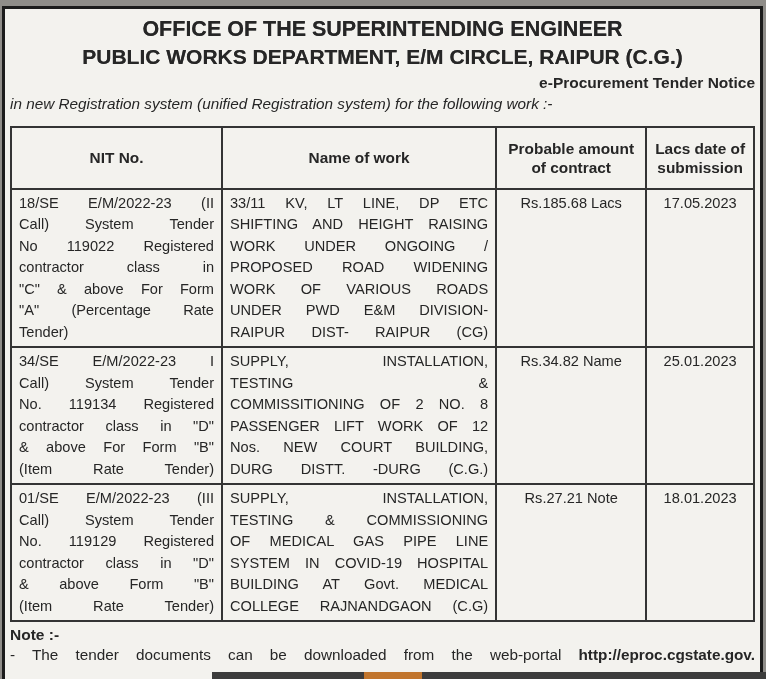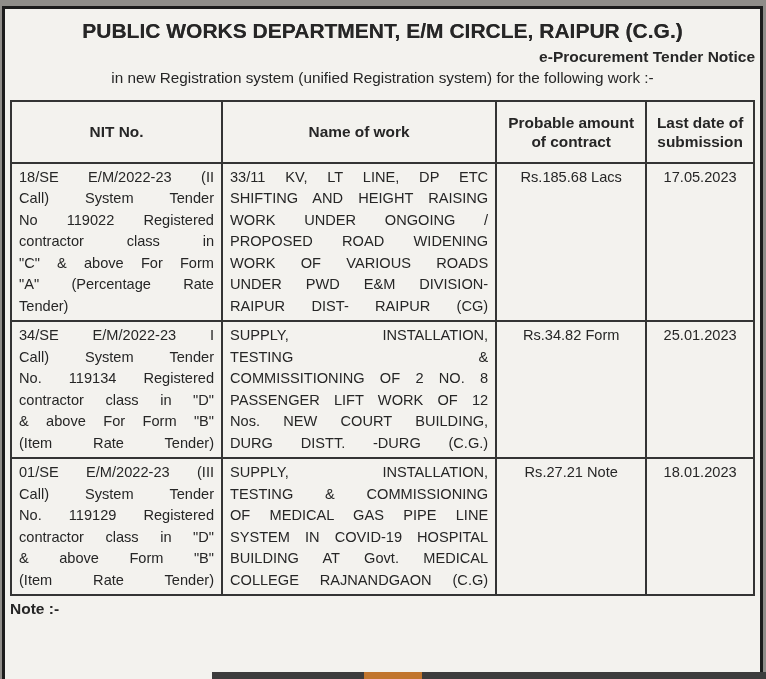--- a/index.html
+++ b/index.html
@@ -46,21 +46,21 @@
     text-shadow: 0 0 0.6px rgba(38,38,38,.75);
   }
   .subtitle {
     font-weight: bold;
     font-size: 15.5px;
     line-height: 21px;
     text-align: right;
   }
   .intro { margin-top: 2px; font-size: 15.3px; line-height: 18.5px; }
   .intro-l1 { text-align: justify; text-align-last: justify; }
-  .intro-l2 { text-align: center; }
+  .intro-l2 { text-align: left; font-style: italic; }
 
   table.tender {
     width: 100%;
     margin-top: 12px;
     border-collapse: collapse;
     table-layout: fixed;
   }
   table.tender th, table.tender td {
     border: 2px solid var(--table-border);
     vertical-align: top;
@@ -125,40 +125,41 @@
     width: 58px;
     background: var(--thumb);
   }
 </style>
 </head>
 <body>
 
 <div class="paper">
   <div class="frame">
 
+    <div class="title1">OFFICE OF THE SUPERINTENDING ENGINEER</div>
     <div class="title2">PUBLIC WORKS DEPARTMENT, E/M CIRCLE, RAIPUR (C.G.)</div>
     <div class="subtitle">e-Procurement Tender Notice</div>
 
     <div class="intro">
       <div class="intro-l2">in new Registration system (unified Registration system) for the following work :-</div>
     </div>
 
     <table class="tender">
       <colgroup>
         <col class="c1">
           <col class="c2">
           <col class="c3">
           <col class="c4">
       </colgroup>
       <thead>
         <tr>
           <th>NIT No.</th>
           <th>Name of work</th>
           <th>Probable amount of contract</th>
-          <th>Last date of submission</th>
+          <th>Lacs date of submission</th>
         </tr>
       </thead>
       <tbody>
         <tr>
           <td class="nit">18/SE E/M/2022-23 (II
 Call) System Tender
 No 119022 Registered
 contractor class in
 "C" &amp; above For Form
 "A" (Percentage Rate
@@ -179,21 +180,21 @@
 No. 119134 Registered
 contractor class in "D"
 &amp; above For Form "B"
 (Item Rate Tender)</td>
           <td class="work">SUPPLY, INSTALLATION,
 TESTING &amp;
 COMMISSITIONING OF 2 NO. 8
 PASSENGER LIFT WORK OF 12
 Nos. NEW COURT BUILDING,
 DURG DISTT. -DURG (C.G.)</td>
-          <td class="amount">Rs.34.82 Form</td>
+          <td class="amount">Rs.34.82 Name</td>
           <td class="date">25.01.2023</td>
         </tr>
         <tr>
           <td class="nit">01/SE E/M/2022-23 (III
 Call) System Tender
 No. 119129 Registered
 contractor class in "D"
 &amp; above Form "B"
 (Item Rate Tender)</td>
           <td class="work">SUPPLY, INSTALLATION,
@@ -202,19 +203,23 @@
 SYSTEM IN COVID-19 HOSPITAL
 BUILDING AT Govt. MEDICAL
 COLLEGE RAJNANDGAON (C.G)</td>
           <td class="amount">Rs.27.21 Note</td>
           <td class="date">18.01.2023</td>
         </tr>
       </tbody>
     </table>
 
     <div class="note-head">Note :-</div>
+    <div class="note-line">
+      <span>- The tender documents can be downloaded from the web-portal</span>
+      <span class="b">http://eproc.cgstate.gov.</span>
+    </div>
 
   </div>
 </div>
 
 <div class="scroll-track">
   <div class="scroll-thumb"></div>
 </div>
 
 </body></html>

